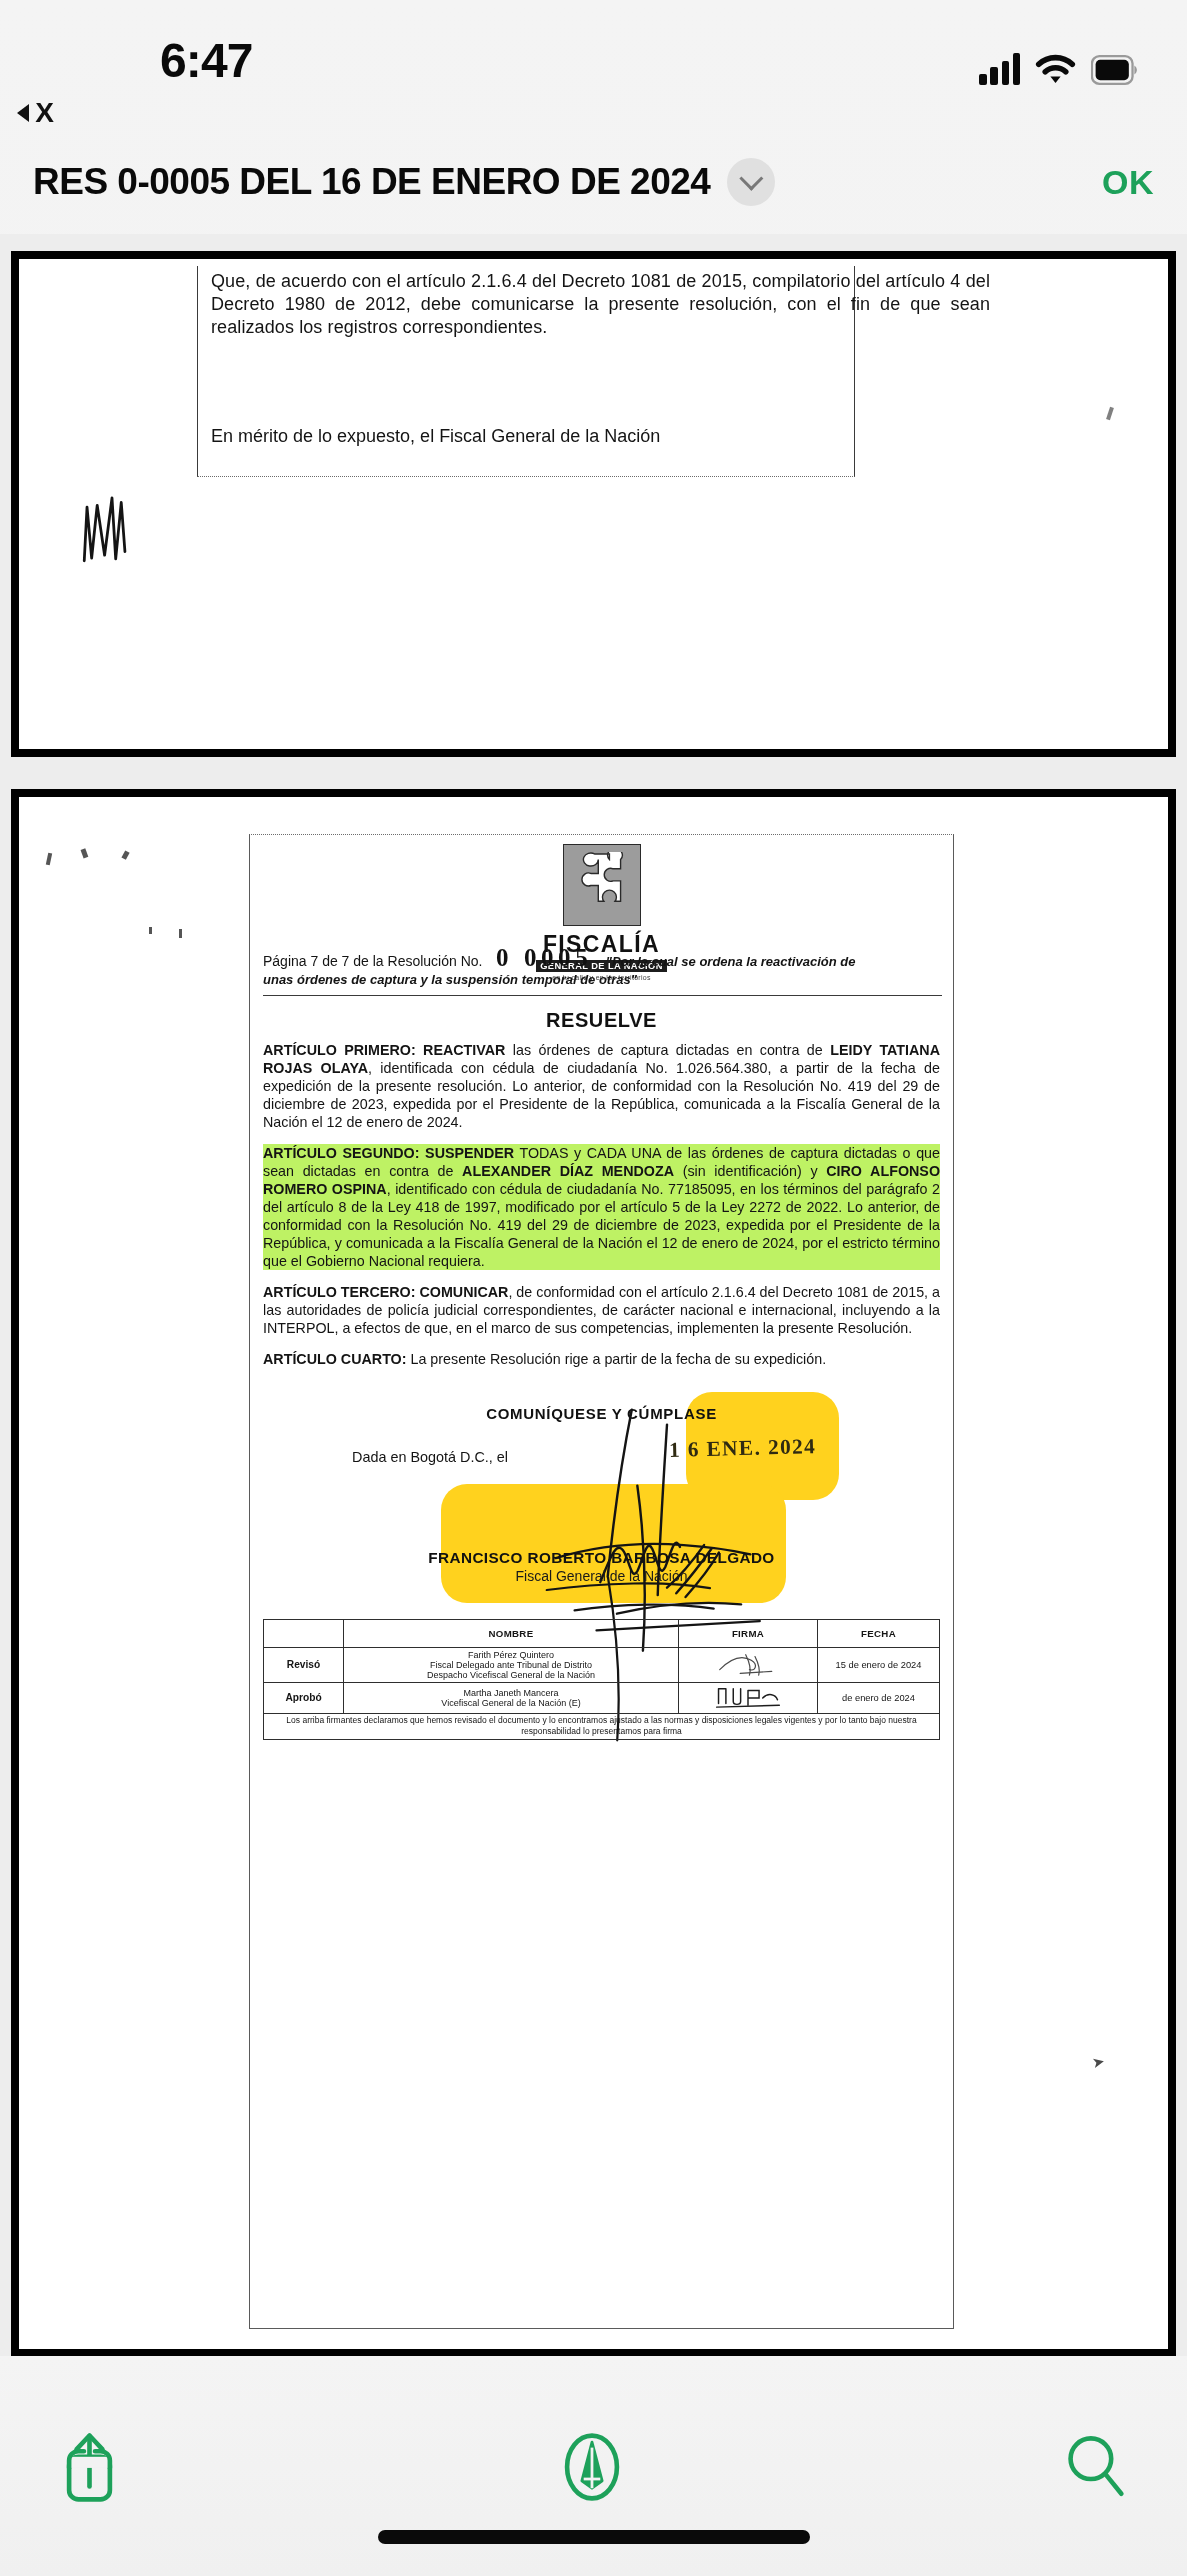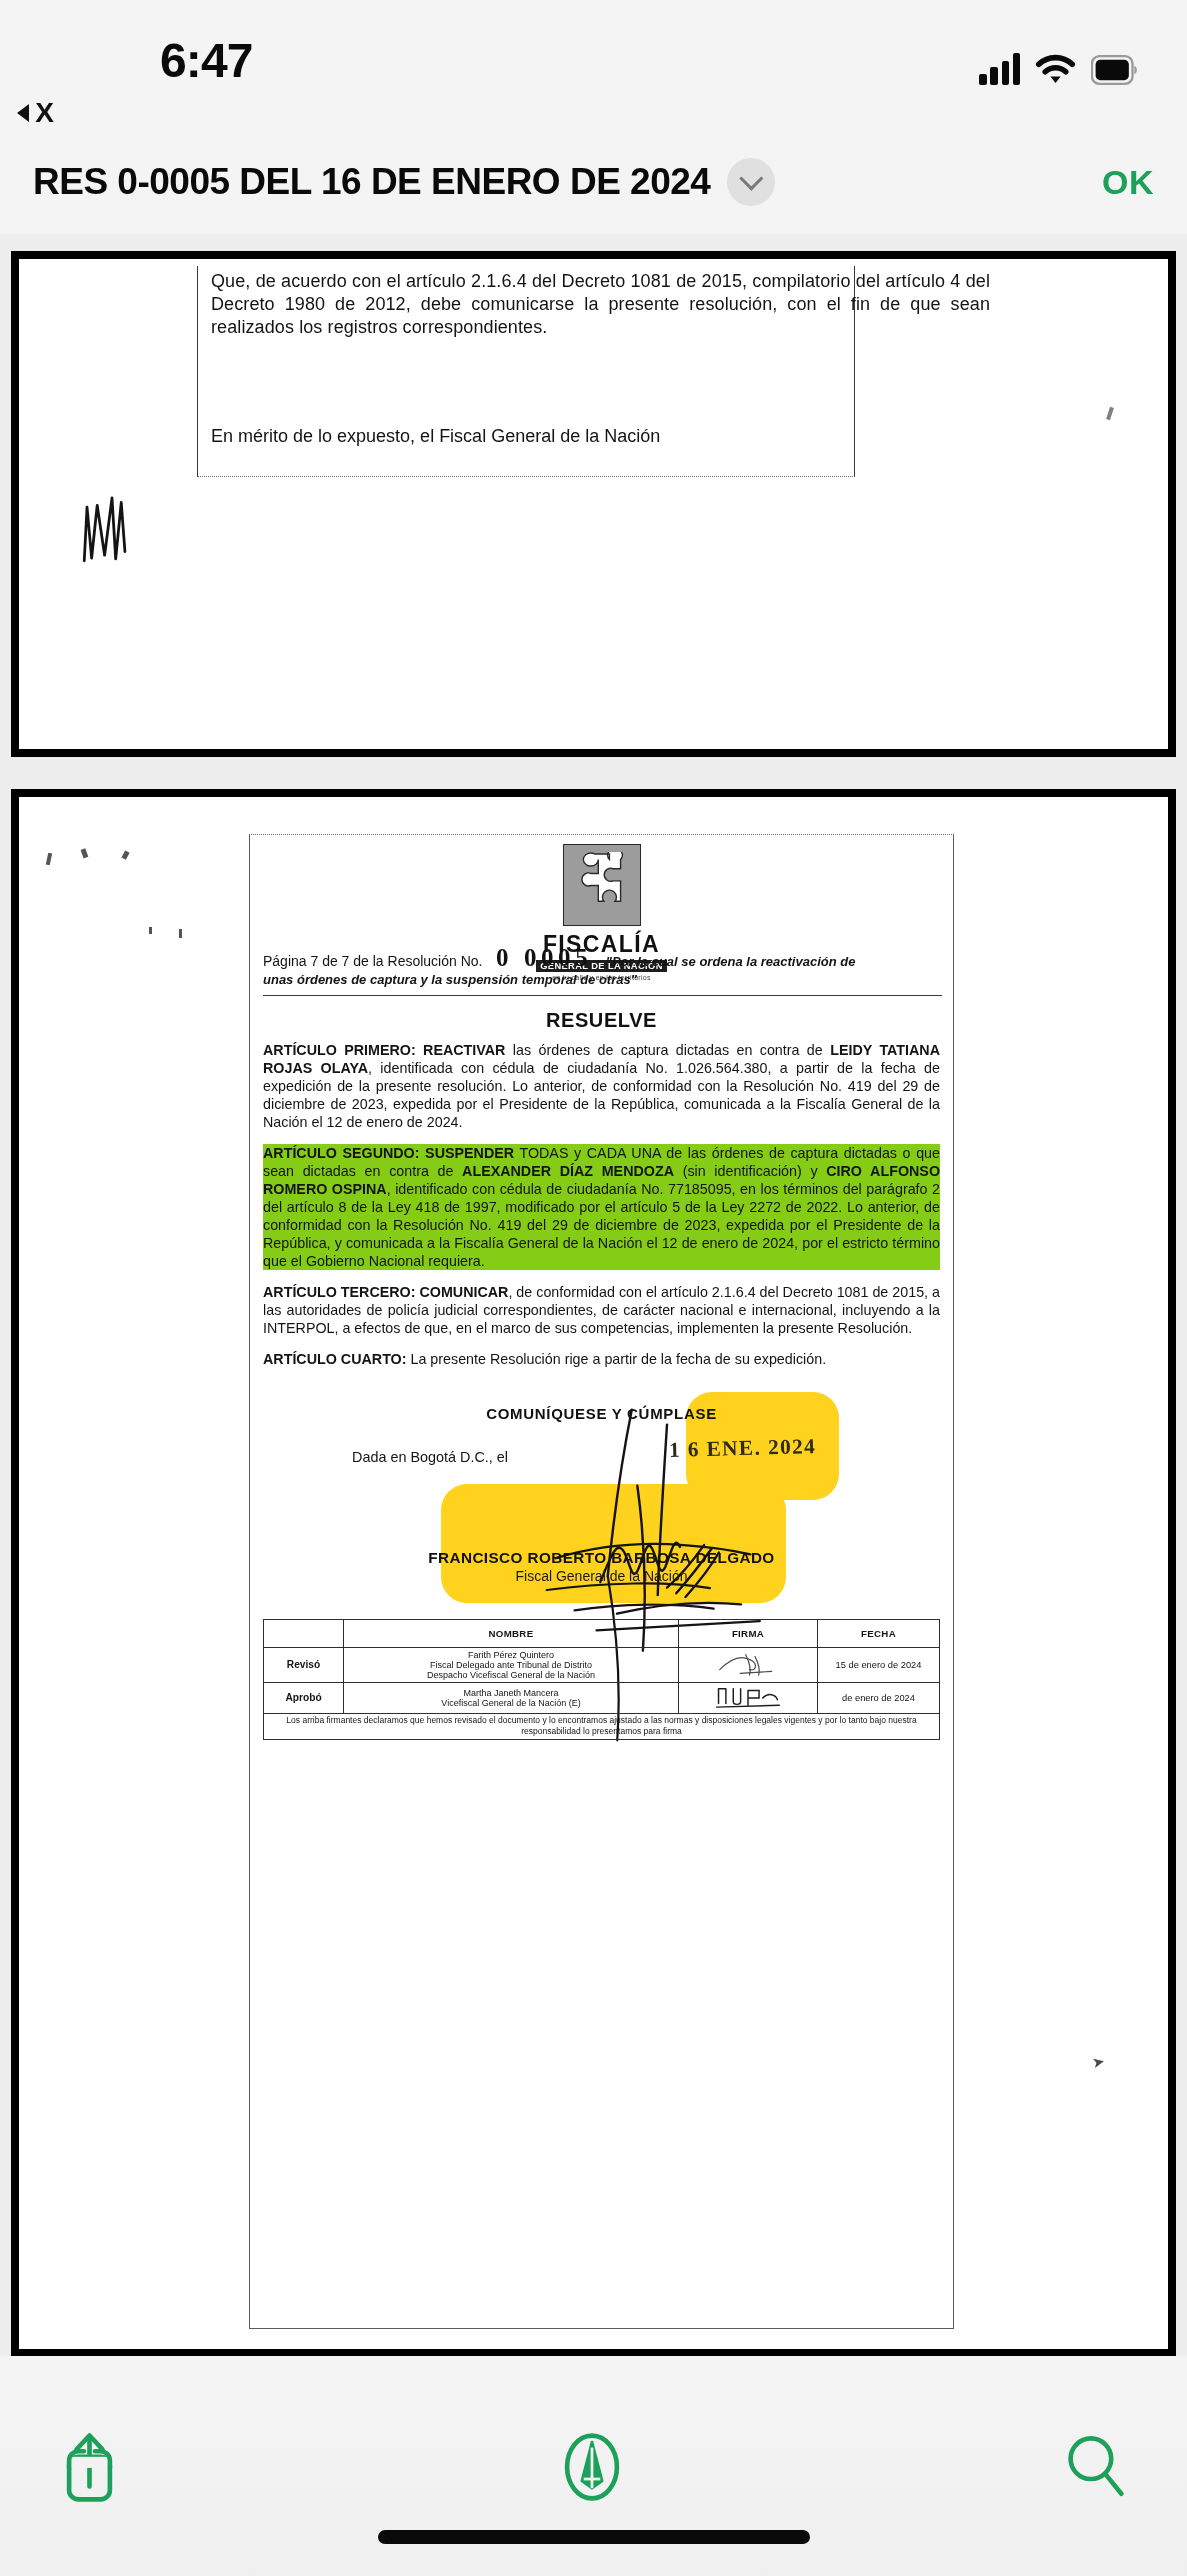--- a/index.html
+++ b/index.html
@@ -172,21 +172,21 @@
     letter-spacing:0.6px; color:#111;
   }
 
   .body-col {
     position:absolute; left:13px; top:206px; width:677px;
     font-size:14.3px; line-height:18px; color:#141414;
     text-align: justify;
   }
   .body-col p { margin-bottom: 13px; }
   .bold { font-weight: bold; }
-  .hl { background: #84cc16; }
+  .hl { background: #bef264; }
 
   .closing {
     position: absolute; left:0; right:0; top:570px; text-align:center;
   }
   .cumplase { font-size:15px; font-weight:bold; letter-spacing:0.7px; color:#111; }
   .dada {
     position:absolute; left:102px; top:614px;
     font-size:14.4px; color:#141414;
   }
   .stampdate {

